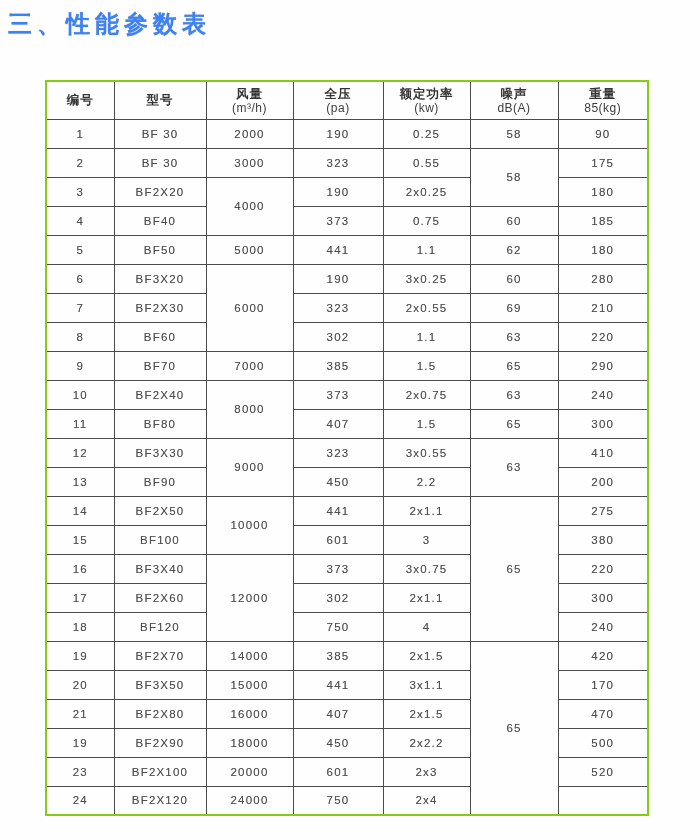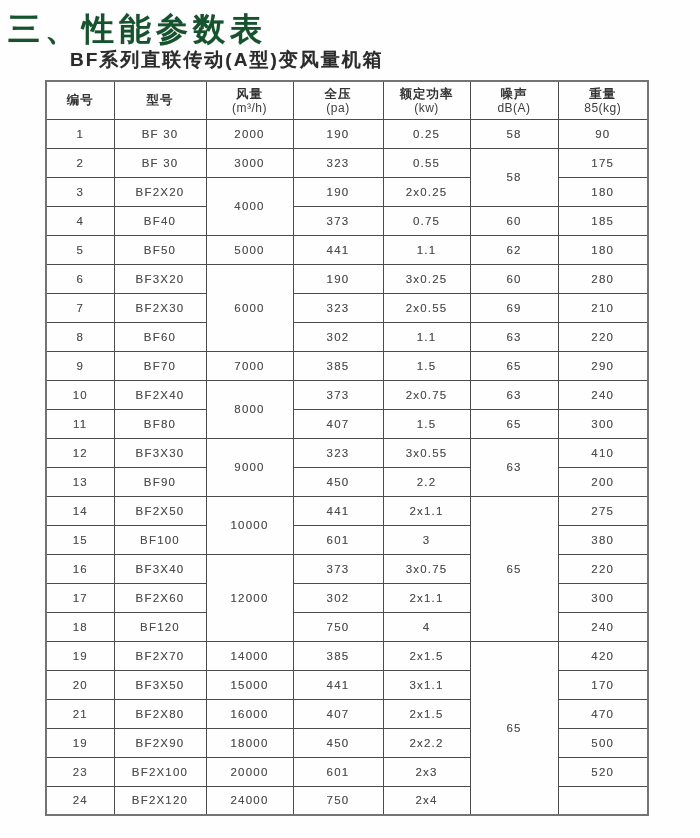--- a/index.html
+++ b/index.html
@@ -11,23 +11,23 @@
   }
   .page {
     position: absolute;
     inset: 0;
     background: #fefefe;
   }
   .section-title {
     position: absolute;
     left: 8px;
     top: 8px;
-    font-size: 32px;
+    font-size: 24px;
     font-weight: bold;
-    color: #14532d;
+    color: #3b82f6;
     letter-spacing: 5px;
     text-shadow: 0 0 1px rgba(60,60,60,0.45);
     white-space: nowrap;
   }
   .table-title {
     position: absolute;
     left: 70px;
     top: 47px;
     font-size: 19px;
     font-weight: bold;
@@ -36,21 +36,21 @@
     text-shadow: 0 0 1px rgba(60,60,60,0.4);
     white-space: nowrap;
   }
   table.spec {
     position: absolute;
     left: 45px;
     top: 80px;
     width: 602px;
     border-collapse: collapse;
     table-layout: fixed;
-    border: 2px solid #737373;
+    border: 2px solid #84cc16;
   }
   .spec th, .spec td {
     border: 1px solid #4b4b4b;
     text-align: center;
     vertical-align: middle;
     overflow: hidden;
   }
   .spec thead tr { height: 38px; }
   .spec tbody tr { height: 29px; }
   .spec th {
@@ -79,21 +79,20 @@
     text-shadow: 0 0 0.5px rgba(90,90,90,0.5);
   }
 </style>
 </head>
 <body>
 
 <div class="page">
 
   <div class="section-title">三、性能参数表</div>
 
-  <div class="table-title">BF系列直联传动(A型)变风量机箱</div>
 
   <table class="spec">
     <colgroup>
       <col style="width:68px">
       <col style="width:92px">
       <col style="width:87px">
       <col style="width:90px">
       <col style="width:87px">
       <col style="width:88px">
       <col style="width:90px">

